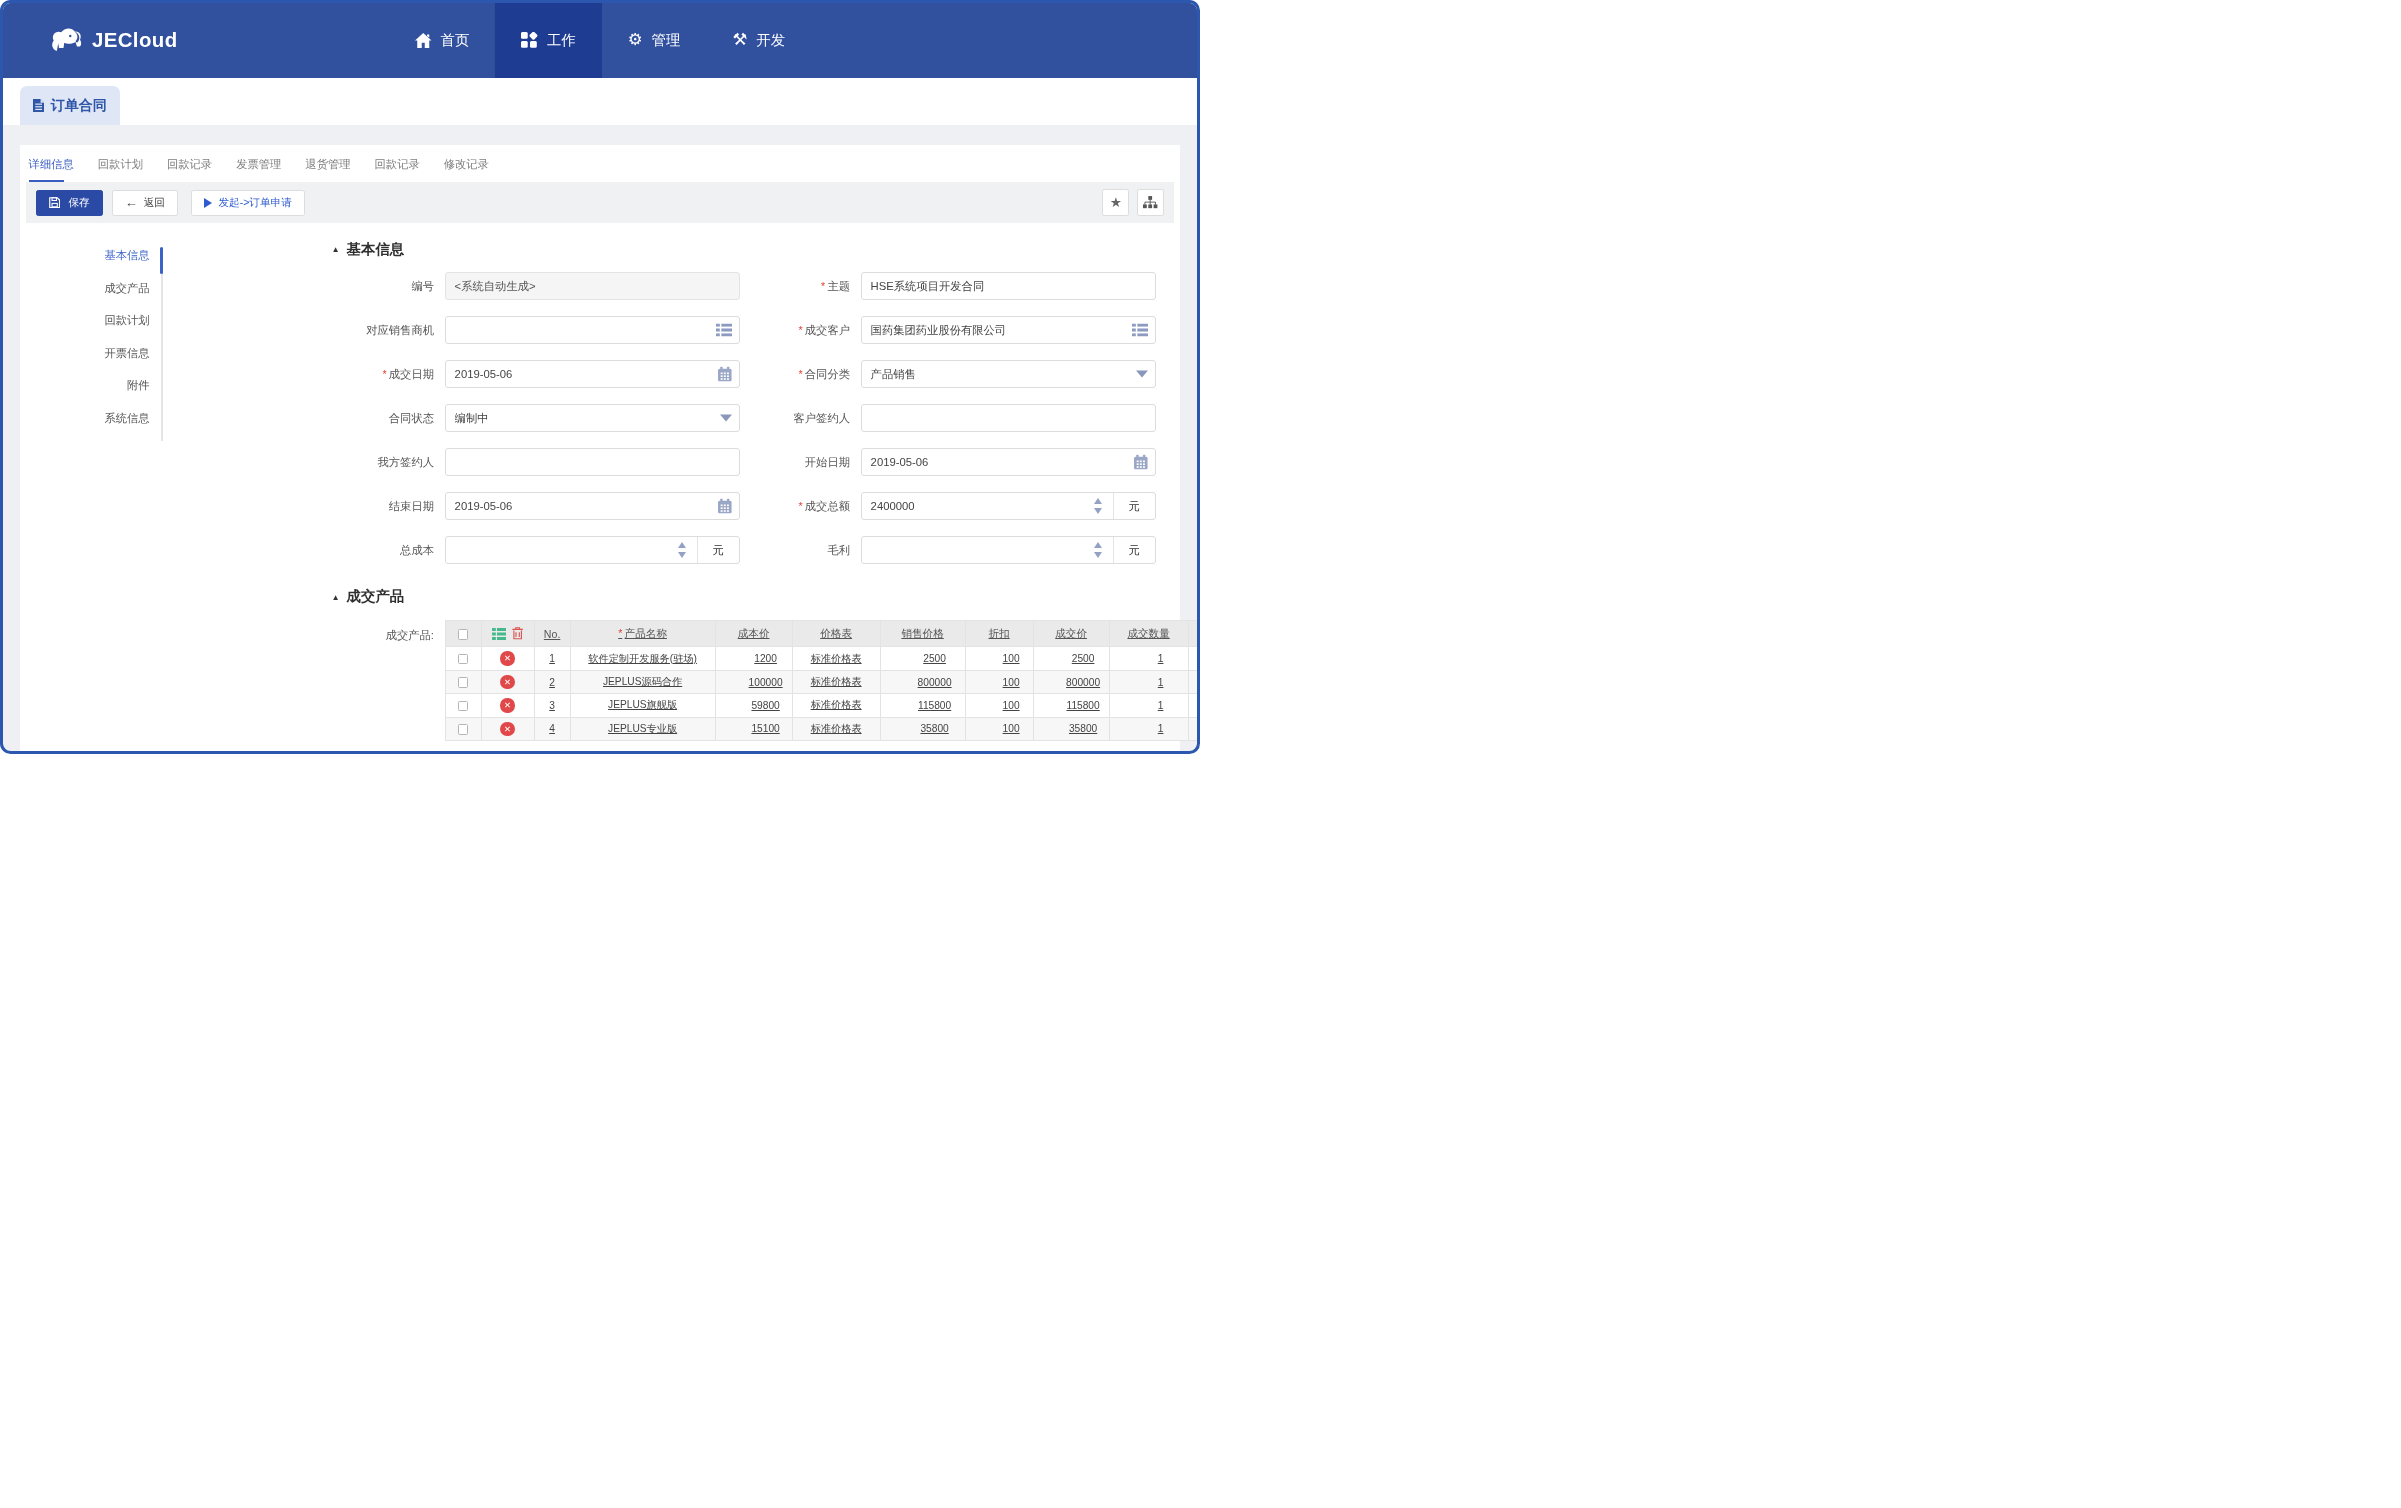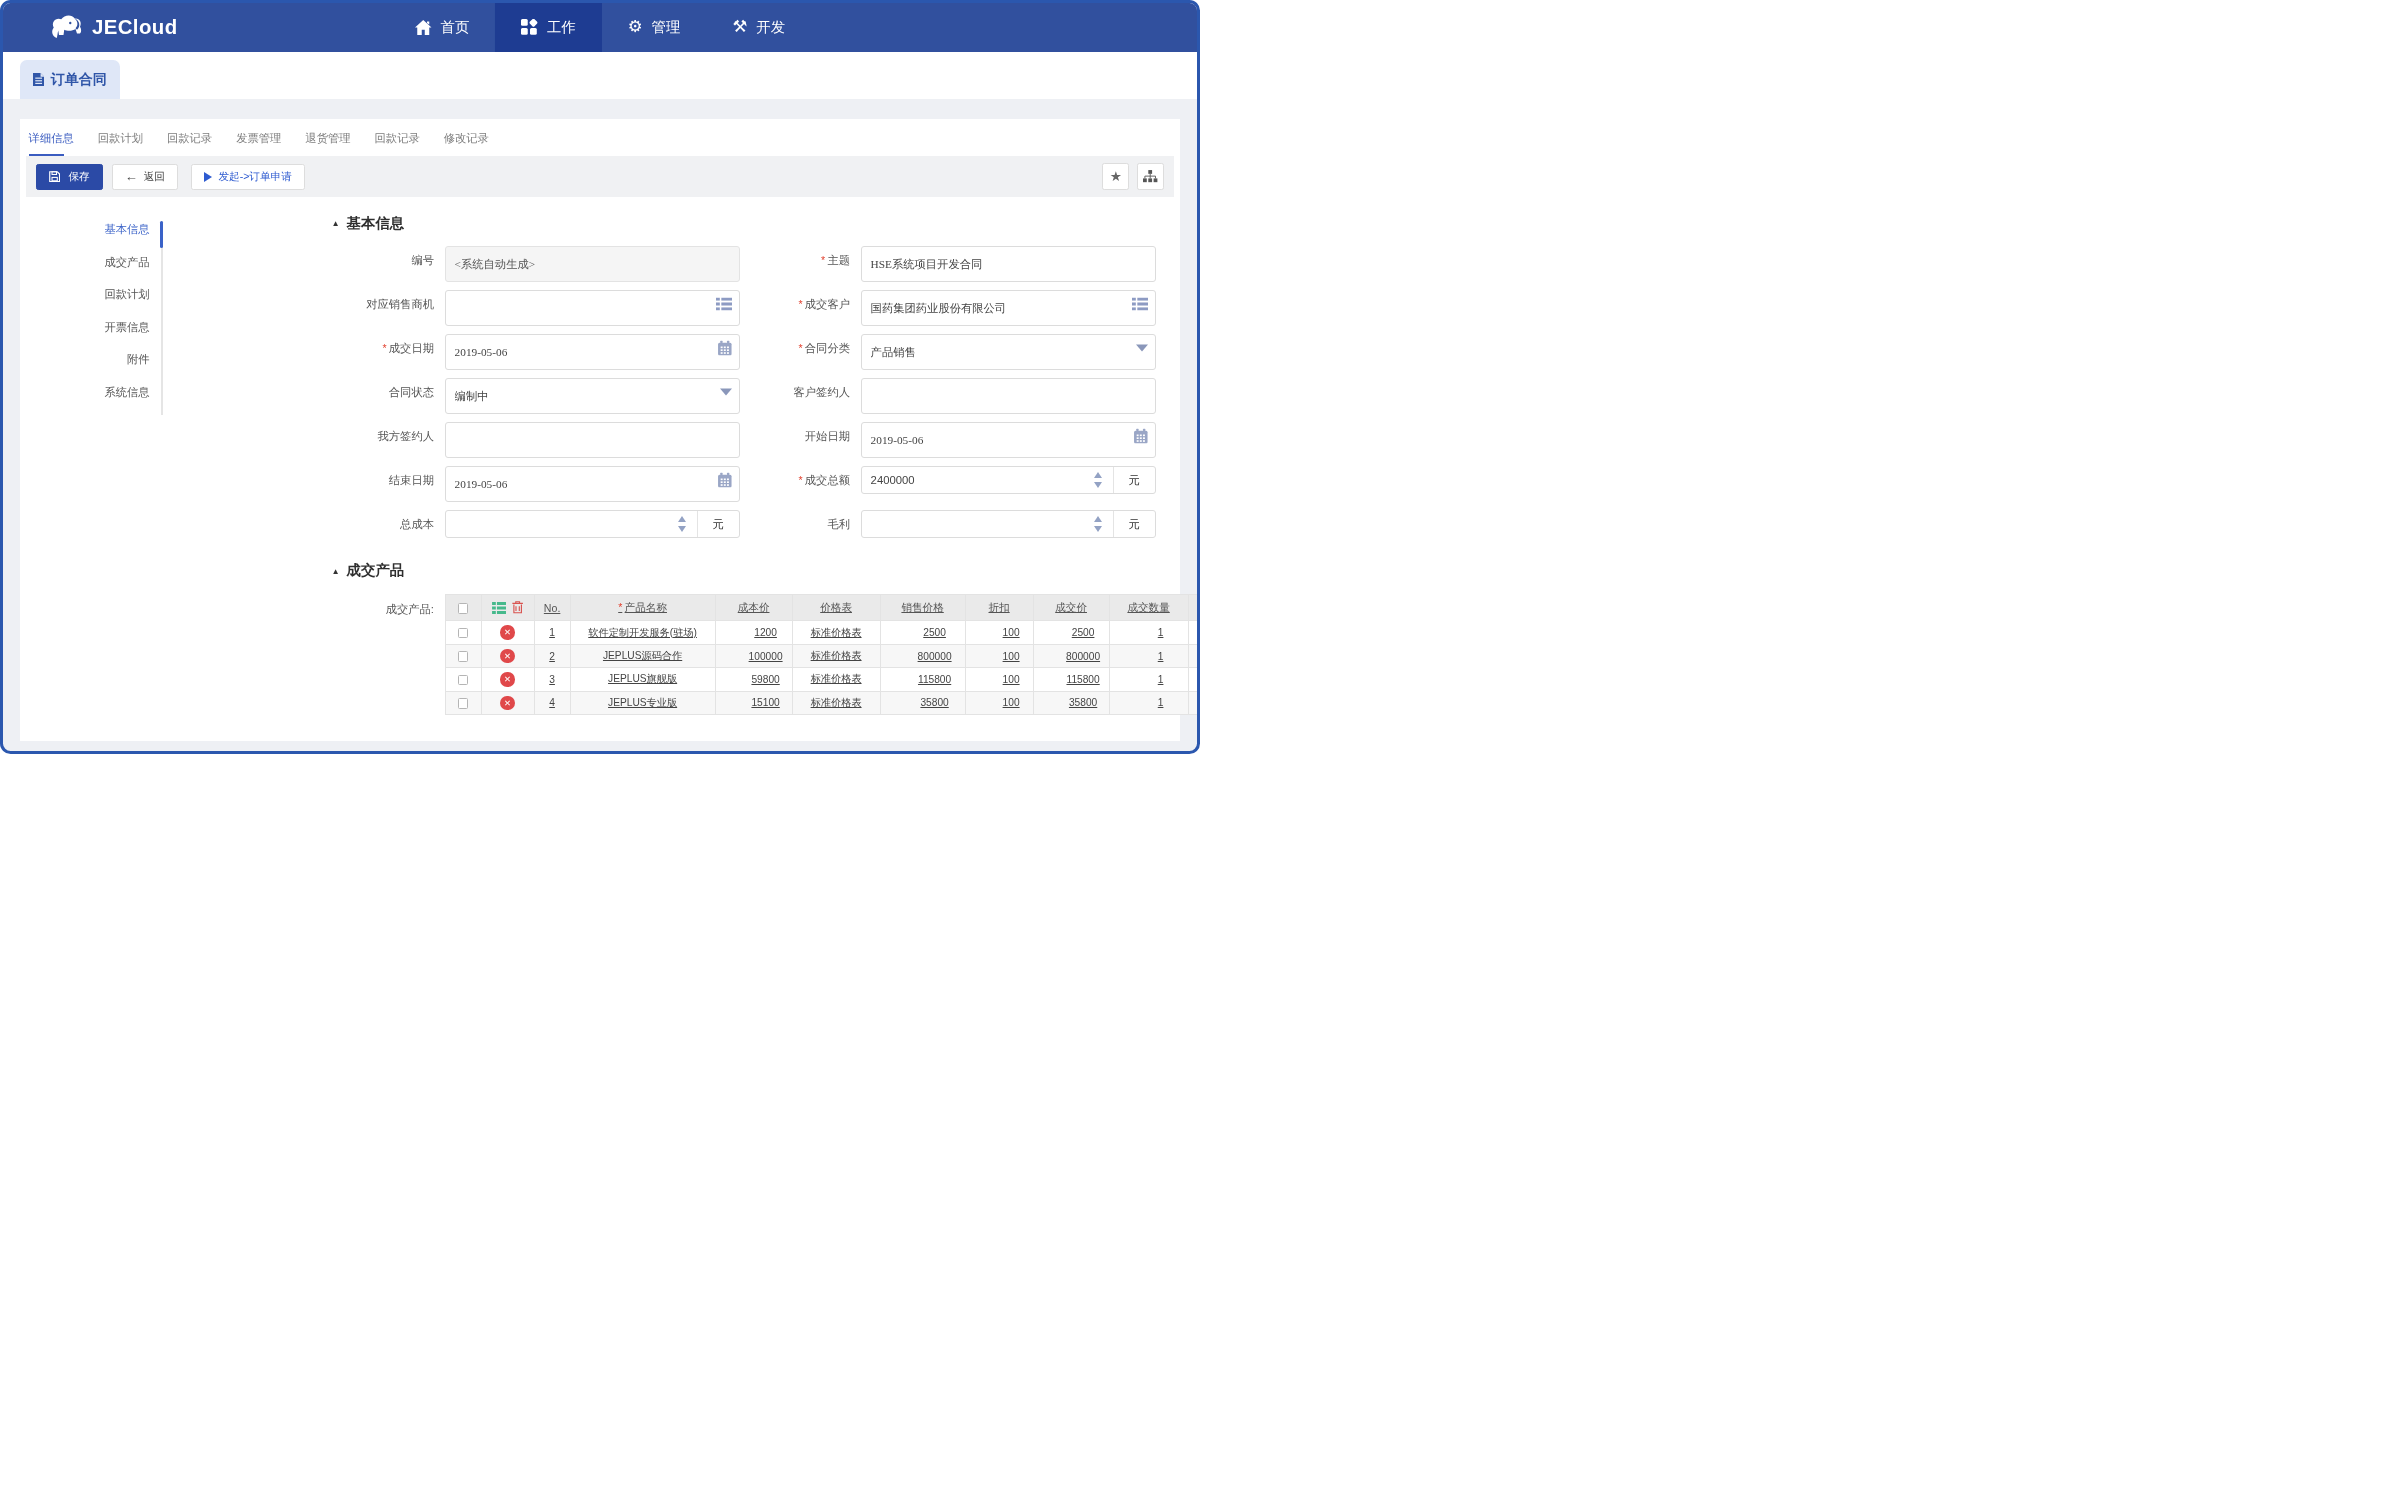--- a/index.html
+++ b/index.html
@@ -3,21 +3,21 @@
 <meta charset="utf-8">
 <style>
   * { margin:0; padding:0; box-sizing:border-box; }
   html,body { background:#fff; }
   body { font-family:"Liberation Sans","DejaVu Sans",sans-serif; width:1200px; height:754px; }
 
   .frame { width:1200px; height:754px; border:3.8px solid #2b57ae; border-radius:10.6px;
            overflow:hidden; background:#eef0f4; display:flex; flex-direction:column; }
 
   
-  .navbar { height:49px; background:#31509e; display:flex; align-items:stretch; position:relative; flex:none; }
+  .navbar { height:75px; background:#31509e; display:flex; align-items:stretch; position:relative; flex:none; }
   .brand { display:flex; align-items:center; gap:9px; padding-left:47px; }
   .brand-name { color:#fff; font-size:20.4px; font-weight:bold; letter-spacing:0.4px; }
   .nav-menu { position:absolute; left:50%; transform:translateX(-50%); height:100%; display:flex; }
   .nav-item { display:flex; align-items:center; gap:9px; padding:0 26px; color:#fff; font-size:14.4px; cursor:pointer; }
   .nav-item.active { background:#1e3c92; }
   .nav-glyph { font-size:16.6px; line-height:1; color:#fff; }
 
   
   .tabstrip { height:47px; background:#fff; display:flex; align-items:flex-end; padding-left:16.6px; flex:none; }
   .wintab { height:39px; width:100px; background:#dfe7f7; border-radius:6.8px 6.8px 0 0;
@@ -57,22 +57,22 @@
 
   .section-head { margin:4.5px 0 13.6px 152px; display:flex; align-items:center; gap:6.8px; }
   .section-tri { font-size:8.3px; color:#333; }
   .section-title { font-size:14.4px; font-weight:bold; color:#2f2f2f; }
 
   .form-grid { display:grid; grid-template-columns:113px 295px 121px 295px; row-gap:16px; margin-left:152px; }
   .flabel { justify-self:end; align-self:center; padding-right:10.6px; font-size:11.3px; color:#555;
             white-space:nowrap; display:flex; align-items:center; }
   .req { color:#e2402e; font-size:10.6px; margin-right:2.3px; }
   .ctrl { position:relative; height:28px; }
-  .inp { width:100%; height:36px; border:0.8px solid #dcdcdc; border-radius:3px; padding:0 29px 0 9px;
-         font-size:11.3px; color:#444; background:#fff; outline:none; font-family:Liberation Serif, serif; }
+  .inp { width:100%; height:28px; border:0.8px solid #dcdcdc; border-radius:3px; padding:0 29px 0 9px;
+         font-size:11.3px; color:#444; background:#fff; outline:none; font-family:Liberation Sans, sans-serif; }
   .inp.plain { padding-right:9px; }
   .inp.disabled { background:#f5f5f5; border-color:#e3e3e3; color:#555; }
   .ctrl-icon { position:absolute; right:7.6px; top:50%; transform:translateY(-50%); cursor:pointer; display:flex; }
   .caret-down { width:0; height:0; border-left:6px solid transparent; border-right:6px solid transparent;
                 border-top:7.6px solid #8a97ba; }
   .num-group { display:flex; height:28px; border:0.8px solid #dcdcdc; border-radius:3px; background:#fff; position:relative; }
   .num-group input { flex:1; border:none; outline:none; background:transparent; padding:0 27px 0 9px;
                      font-size:11.3px; color:#444; font-family:inherit; min-width:0; }
   .spinner { position:absolute; right:48px; top:0; bottom:0; width:16.6px; display:flex; flex-direction:column;
              align-items:center; justify-content:center; gap:3.8px; cursor:pointer; }

